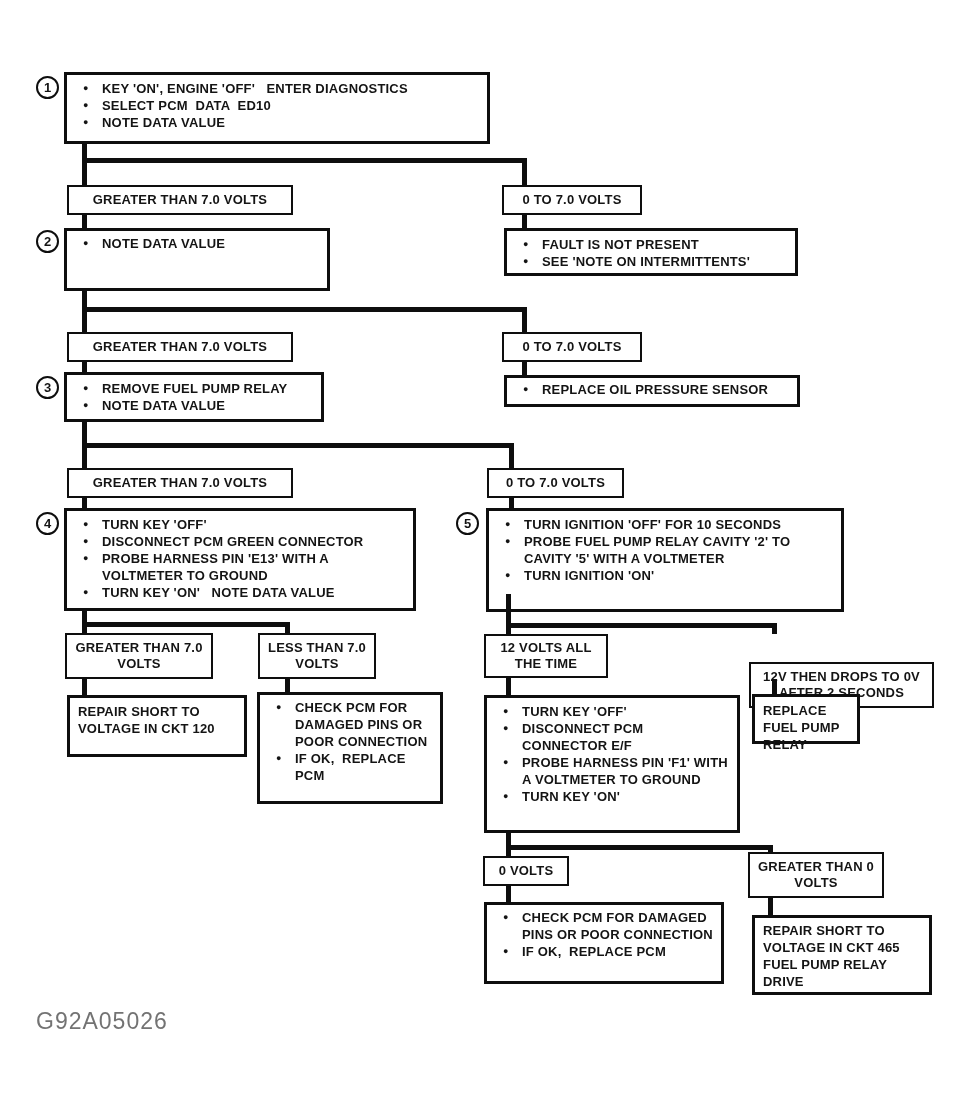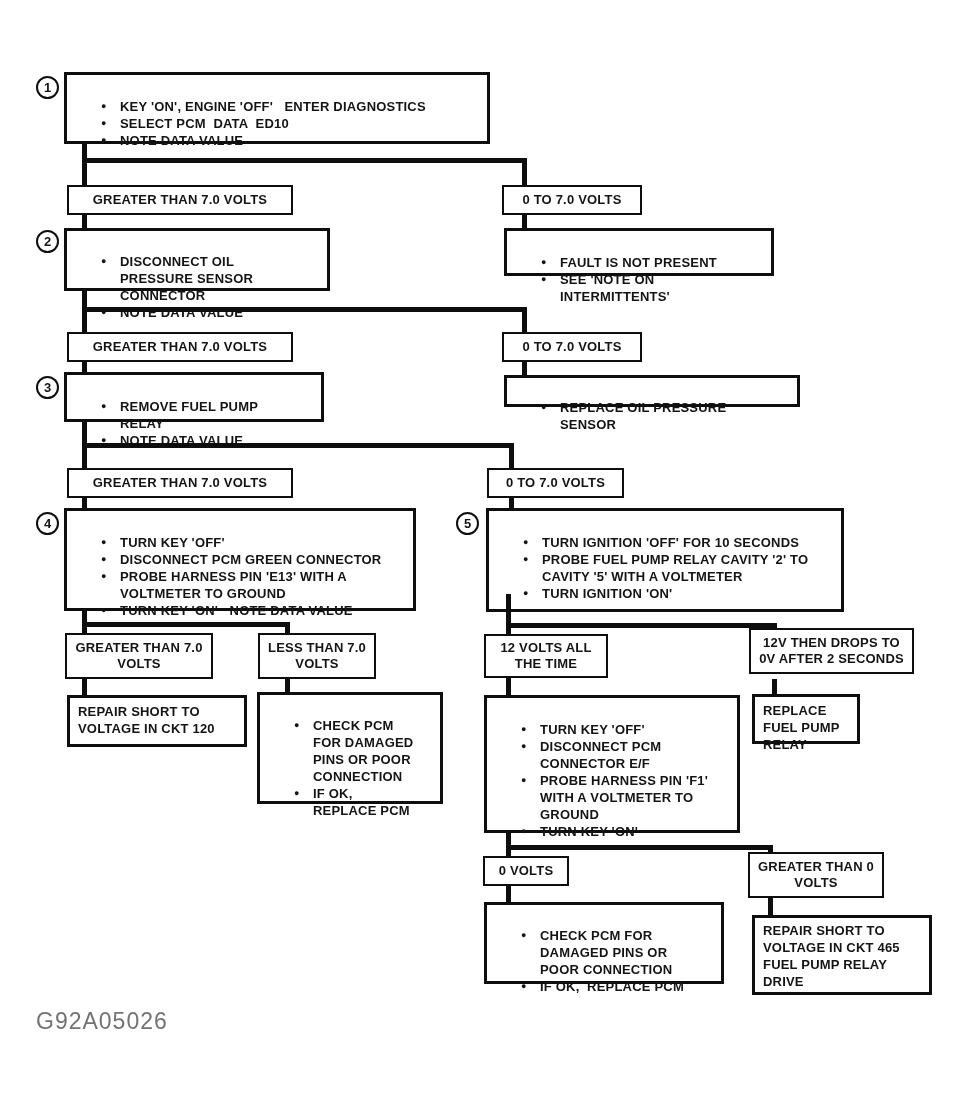--- a/index.html
+++ b/index.html
@@ -10,21 +10,21 @@
   
   .vline,.hline{position:absolute;background:#0e0e0e;}
   
   .node{position:absolute;background:#fff;border:3px solid #0e0e0e;box-sizing:border-box;}
   .label-node{
     position:absolute;background:#fff;border:2px solid #0e0e0e;box-sizing:border-box;
     display:flex;align-items:center;justify-content:center;text-align:center;
     font-weight:700;font-size:13px;line-height:1.25;letter-spacing:.2px;padding:13px 4px;
   }
   
-  ul.bullets{list-style:none;margin:18px;padding:5px 8px;}
+  ul.bullets{list-style:none;margin:0;padding:5px 8px;}
   ul.bullets li{
     display:grid;grid-template-columns:27px 1fr;
     font-weight:700;font-size:13px;line-height:17px;letter-spacing:.2px;
   }
   ul.bullets li::before{
     content:"●";font-size:9px;line-height:17px;padding-left:8px;
   }
   ul.bullets li span{white-space:pre-wrap;}
   .pad4 ul.bullets{padding-top:4px;padding-bottom:4px;}
   
@@ -70,28 +70,25 @@
   <div class="label-node" style="left:67px;top:185px;width:226px;height:28px;">GREATER THAN 7.0 VOLTS</div>
   <div class="label-node" style="left:502px;top:185px;width:140px;height:28px;">0 TO 7.0 VOLTS</div>
 
   <div class="vline" style="left:82px;top:213px;width:5px;height:15px;"></div>
   <div class="vline" style="left:522px;top:213px;width:5px;height:15px;"></div>
 
   <div class="badge" style="left:36px;top:230px;">2</div>
   <div class="node pad4" style="left:64px;top:228px;width:266px;height:63px;">
     <ul class="bullets">
       <li>
-          <span>DISCONNECT OIL PRESSURE SENSOR CONNECTOR</span>
-        </li>
-      <li>
           <span>NOTE DATA VALUE</span>
         </li>
     </ul>
   </div>
-  <div class="node" style="left:504px;top:228px;width:270px;height:48px;">
+  <div class="node" style="left:504px;top:228px;width:294px;height:48px;">
     <ul class="bullets">
       <li>
           <span>FAULT IS NOT PRESENT</span>
         </li>
       <li>
           <span>SEE 'NOTE ON INTERMITTENTS'</span>
         </li>
     </ul>
   </div>
 
@@ -172,28 +169,28 @@
   <div class="vline" style="left:285px;top:622px;width:5px;height:11px;"></div>
 
   <div class="vline" style="left:506px;top:594px;width:5px;height:40px;"></div>
   <div class="hline" style="left:506px;top:623px;width:271px;height:5px;"></div>
   <div class="vline" style="left:772px;top:623px;width:5px;height:11px;"></div>
 
   <div class="label-node" style="left:65px;top:633px;width:148px;height:46px;">GREATER THAN 7.0 VOLTS</div>
   <div class="label-node" style="left:258px;top:633px;width:118px;height:46px;">LESS THAN 7.0 VOLTS</div>
 
   <div class="label-node" style="left:484px;top:634px;width:124px;height:44px;">12 VOLTS ALL THE TIME</div>
-  <div class="label-node" style="left:749px;top:628px;width:165px;height:46px;">12V THEN DROPS TO 0V AFTER 2 SECONDS</div>
+  <div class="label-node" style="left:749px;top:662px;width:185px;height:46px;">12V THEN DROPS TO 0V AFTER 2 SECONDS</div>
 
   <div class="vline" style="left:82px;top:679px;width:5px;height:16px;"></div>
   <div class="vline" style="left:285px;top:679px;width:5px;height:13px;"></div>
   <div class="vline" style="left:506px;top:678px;width:5px;height:17px;"></div>
   <div class="vline" style="left:772px;top:679px;width:5px;height:15px;"></div>
 
-  <div class="node plain" style="left:67px;top:695px;width:180px;height:52px;">REPAIR SHORT TO VOLTAGE IN CKT 120</div>
+  <div class="node plain" style="left:67px;top:695px;width:180px;height:62px;">REPAIR SHORT TO VOLTAGE IN CKT 120</div>
   <div class="node pad4" style="left:257px;top:692px;width:186px;height:112px;">
     <ul class="bullets">
       <li>
           <span>CHECK PCM FOR DAMAGED PINS OR POOR CONNECTION</span>
         </li>
       <li>
           <span>IF OK,  REPLACE PCM</span>
         </li>
     </ul>
   </div>

